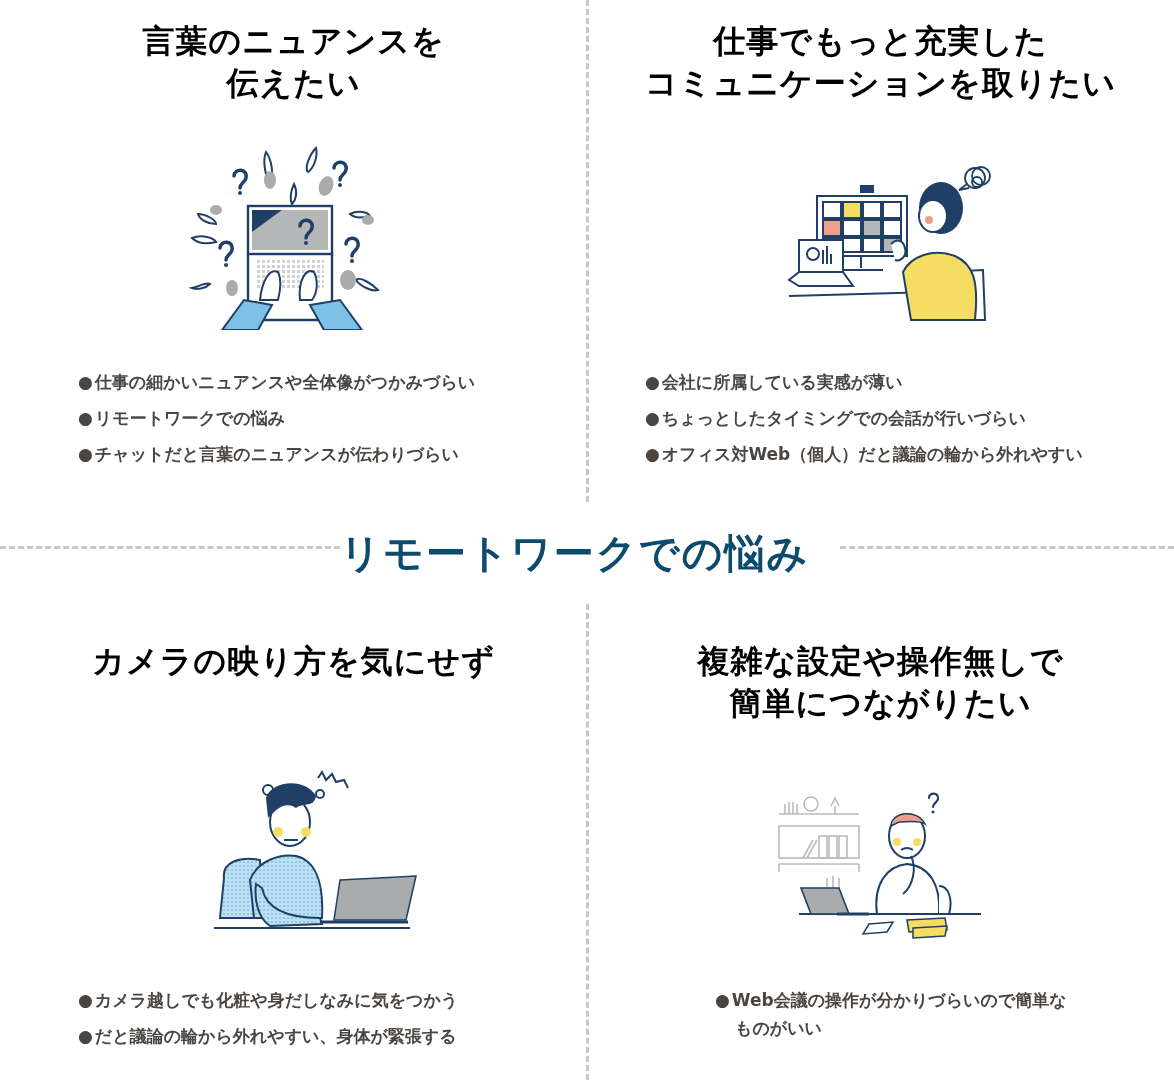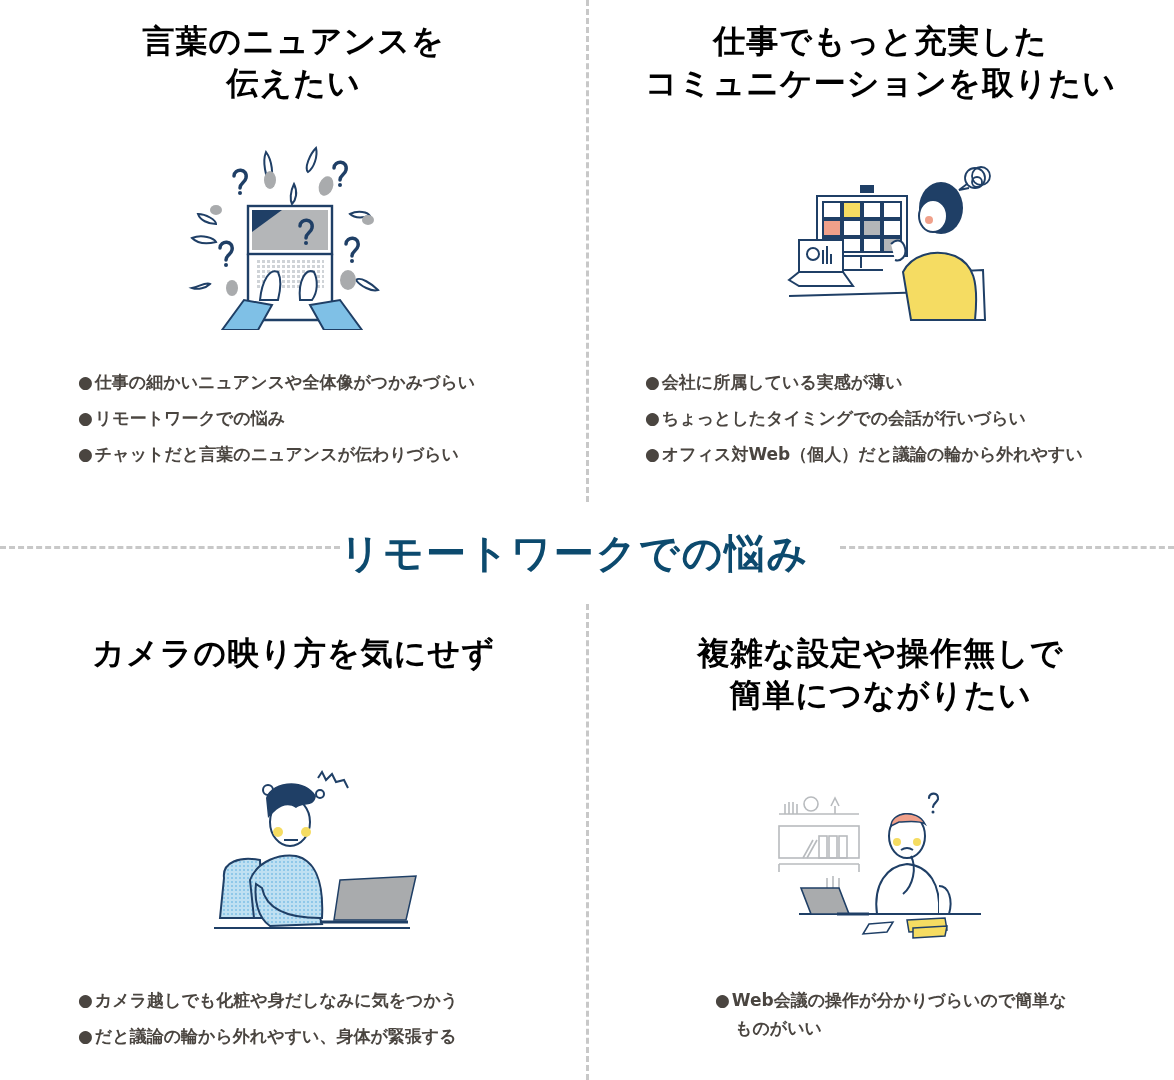--- a/index.html
+++ b/index.html
@@ -22,21 +22,21 @@
   .quad.q1 { left: 0; top: 0; }
   .quad.q2 { left: 587px; top: 0; }
   .quad.q3 { left: 0; top: 620px; }
   .quad.q4 { left: 587px; top: 620px; }
 
   .qtitle {
     position: absolute; left: 0; width: 587px; text-align: center;
     font-size: 32px; font-weight: bold; color: #000000; line-height: 42px; letter-spacing: 1px;
   }
   .q1 .qtitle, .q2 .qtitle { top: 20px; }
-  .q3 .qtitle, .q4 .qtitle { top: 12px; }
+  .q3 .qtitle, .q4 .qtitle { top: 20px; }
 
   .illus { position: absolute; }
   .bullets { position: absolute; list-style: none; }
   .bullets li {
     font-size: 17px; font-weight: bold; color: #4a4540; line-height: 36px; white-space: nowrap;
   }
   .bullets li .dot { color: #4a4540; margin-right: 2px; }
   .q4 .bullets li { white-space: normal; line-height: 28px; width: 360px; padding-left: 20px; text-indent: -20px; }
 </style>
 </head>

